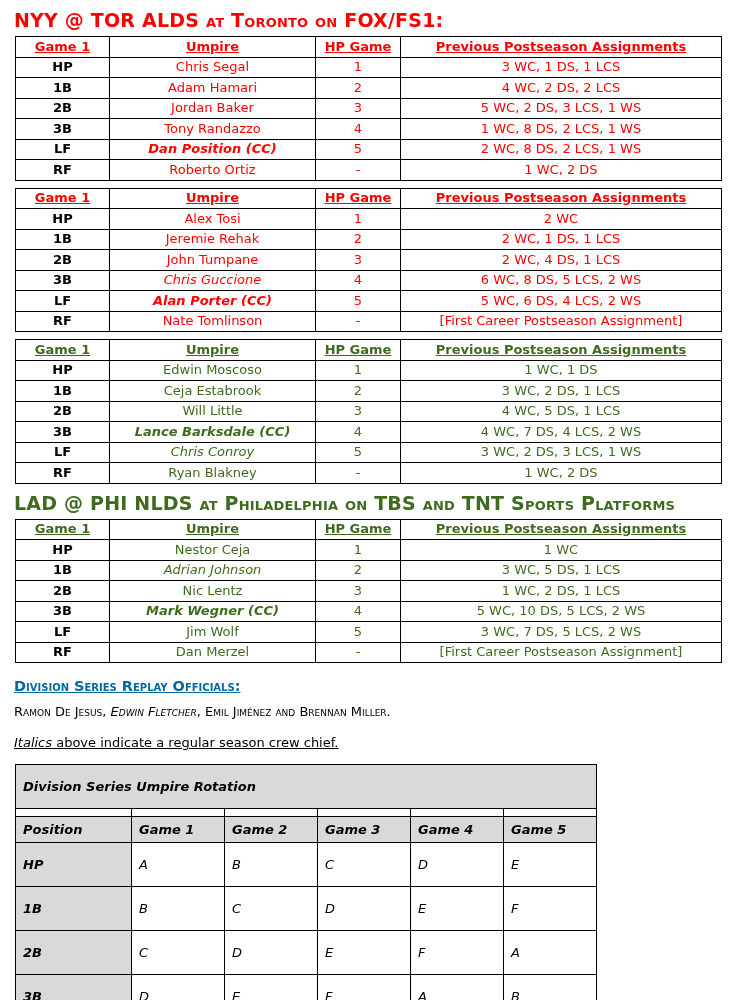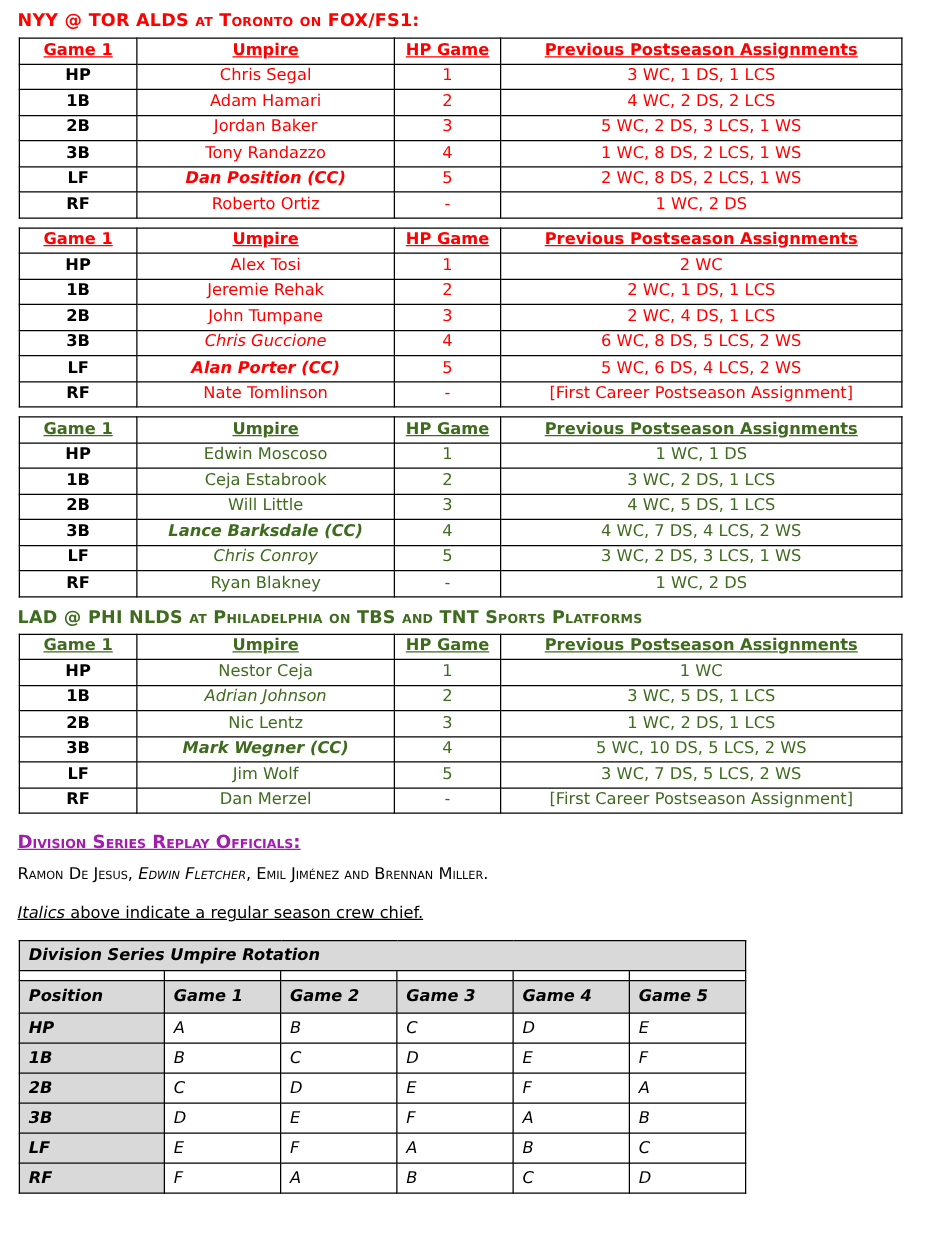--- a/index.html
+++ b/index.html
@@ -6,21 +6,21 @@
   html, body { margin: 0; padding: 0; background: #ffffff; }
   .doc {
     width: 747px;
     min-height: 1000px;
     padding: 9px 12px 10px 14px;
     font-family: "DejaVu Sans", "Liberation Sans", sans-serif;
     color: #000;
     background: #fff;
   }
   .series-title {
-    font-size: 14px;
+    font-size: 19px;
     font-weight: 700;
     font-variant: small-caps;
     letter-spacing: 0.2px;
     margin: 8px 0 5px 0;
   }
   .doc .series-section:first-child .series-title { margin-top: 0; }
   .c-red   { color: #FF0000; }
   .c-green { color: #3F6B1F; }
 
   table.assign {
@@ -38,42 +38,42 @@
     overflow: hidden;
     white-space: nowrap;
   }
   table.assign tr.hdr td { font-weight: 700; }
   table.assign tr.hdr .u { text-decoration: underline; }
   table.assign td.pos { color: #000; font-weight: 700; }
   .ital  { font-style: italic; }
   .bital { font-style: italic; font-weight: 700; }
 
   .replay-heading {
-    color: #a21caf;
+    color: #0369a1;
     font-weight: 700;
     font-variant: small-caps;
     text-decoration: underline;
     font-size: 14.5px;
     margin: 15px 0 10px 0;
   }
   .officials { font-size: 13px; font-variant: small-caps; margin: 0 0 16px 0; }
   .note      { font-size: 13px; margin: 0 0 14px 0; text-decoration: underline; }
 
   table.rotation {
     border-collapse: collapse;
     table-layout: fixed;
     width: 581px;
     margin: 6px 0 0 1px;
   }
   table.rotation td {
     border: 1px solid #000;
     font-size: 13px;
     font-style: italic;
     line-height: 17px;
-    padding: 3px 7px;
+    padding: 13px 7px;
     text-align: left;
     overflow: hidden;
   }
   table.rotation td.gray { background: #D9D9D9; font-weight: 700; }
   table.rotation tr.spacer td { height: 8px; padding: 0; background: #fff; }
   table.rotation tr.hdr td { padding-top: 4px; padding-bottom: 4px; }
 </style>
 </head>
 <body>
 

